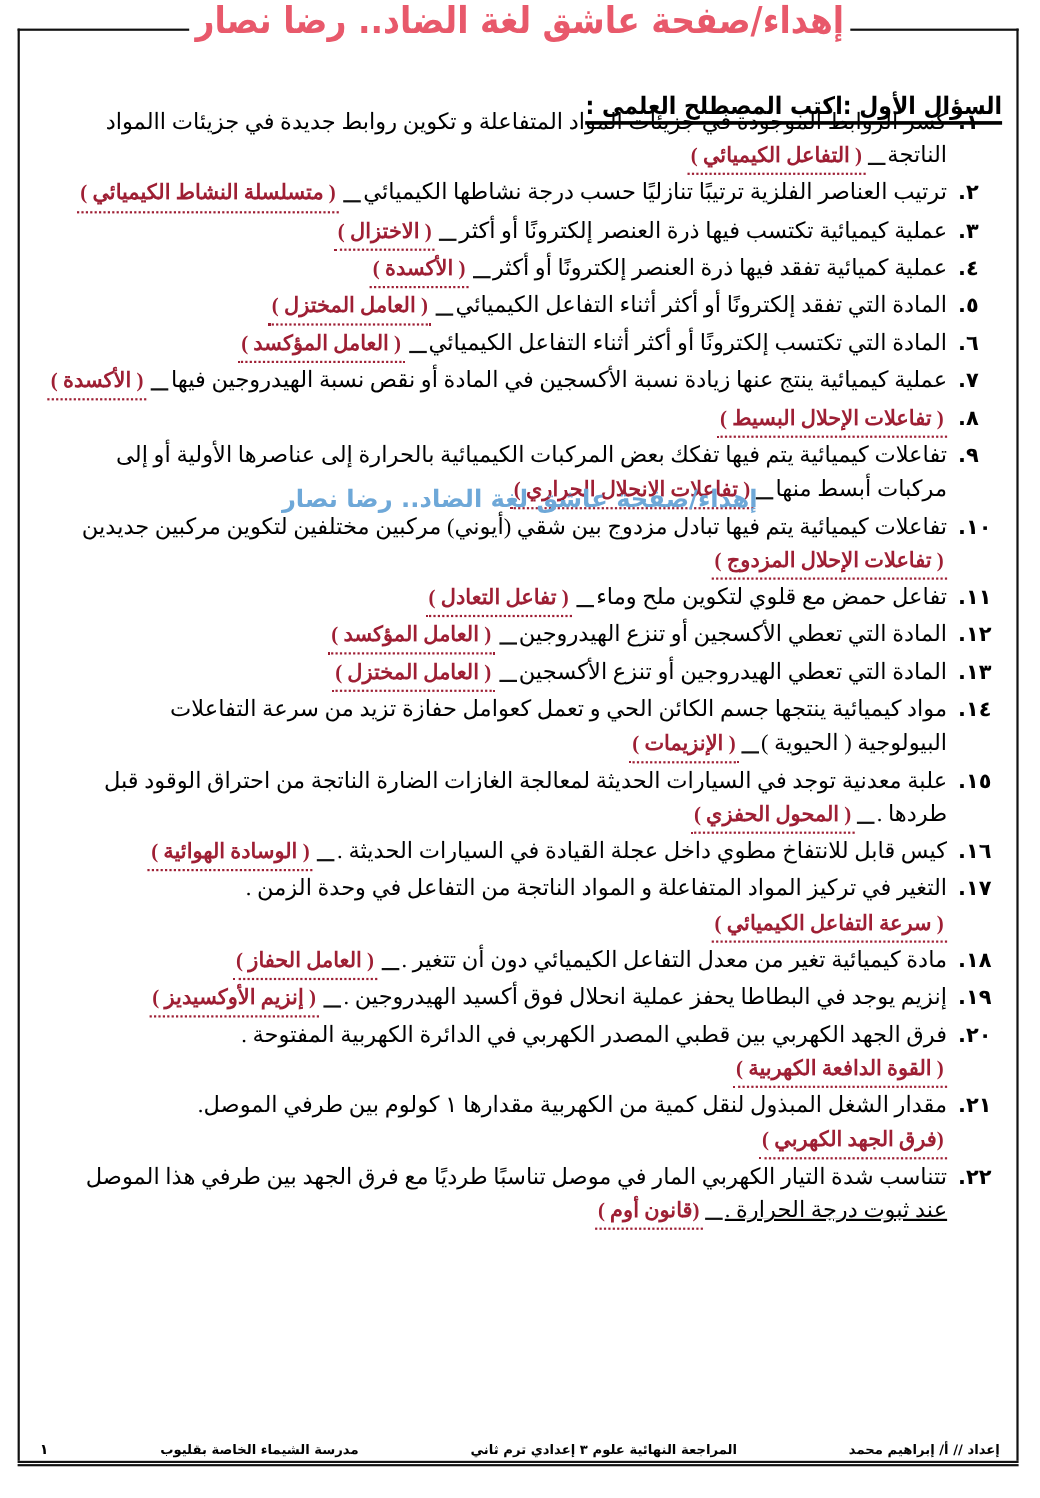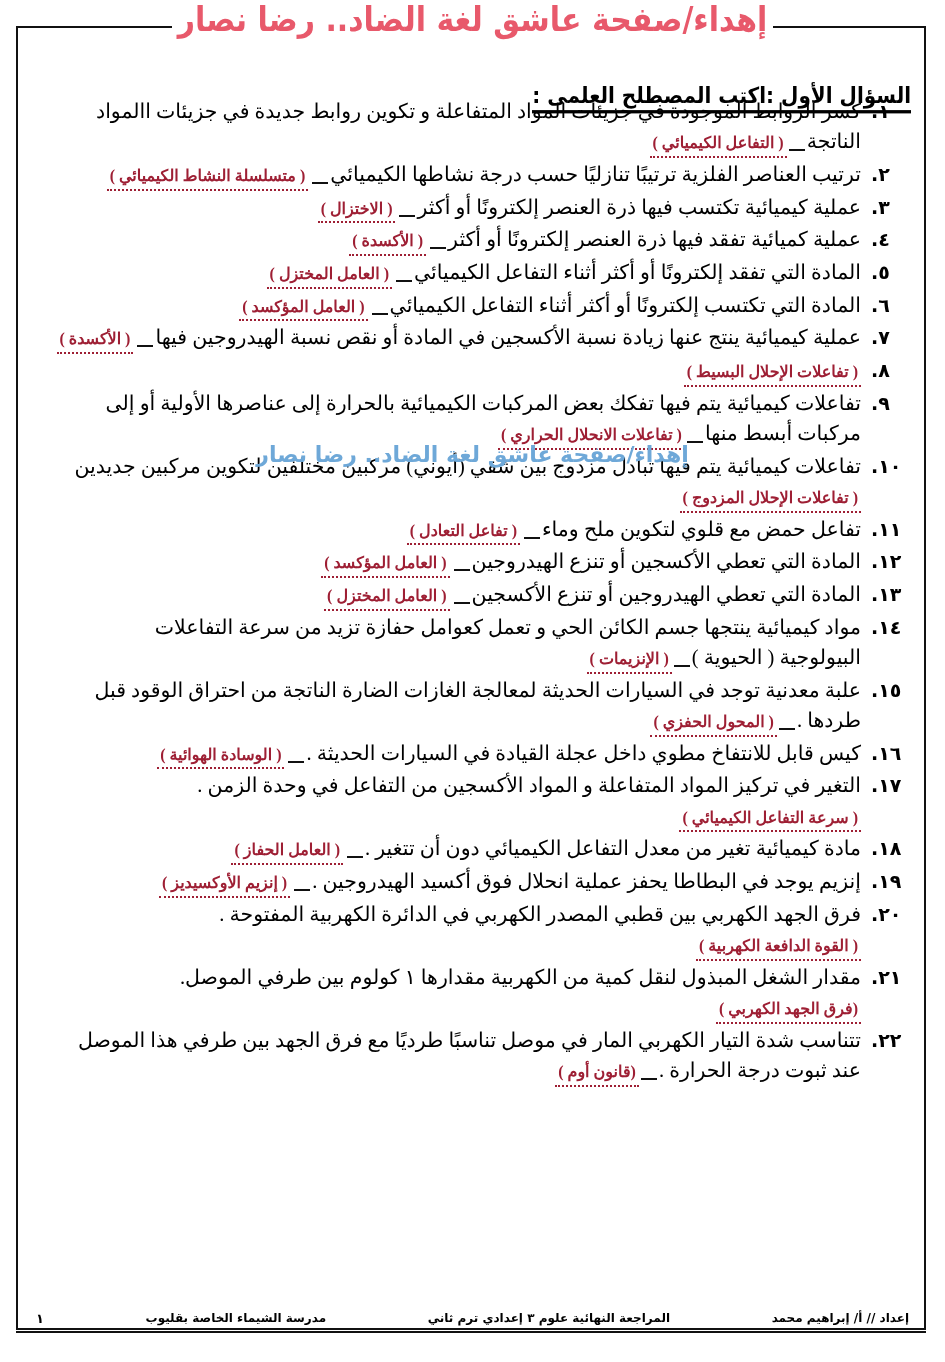--- a/index.html
+++ b/index.html
@@ -123,26 +123,26 @@
     color: #000;
     text-align: justify;
     text-align-last: right;
     font-family: "Liberation Serif", "DejaVu Serif", serif;
   }
   
   .ansline {
     text-align: center;
   }
   .ansline-right { text-align: center; }
-  .ansline-left  { text-align: left; }
+  .ansline-left  { text-align: left; text-decoration: underline; }
 
   .ans {
     color: #9e1f34;
     font-weight: bold;
-    font-size: 16px;
+    font-size: 19px;
     border-bottom: 2px dotted #9e1f34;
     padding: 0 3px 1px 3px;
     white-space: nowrap;
     display: inline-block;
   }
   .blank {
     display: inline-block;
     border-bottom: 2.5px solid #111;
     width: 16px;
     height: 13px;
@@ -310,21 +310,21 @@
       </div>
       <div class="qitem">
         <div class="qnum">١٦.</div>
         <div class="qbody">
           <div><span>كيس قابل للانتفاخ مطوي داخل عجلة القيادة في السيارات الحديثة .</span><span class="blank"></span><span class="ans inline-ans">( الوسادة الهوائية )</span></div>
         </div>
       </div>
       <div class="qitem">
         <div class="qnum">١٧.</div>
         <div class="qbody">
-          <div><span>التغير في تركيز المواد المتفاعلة و المواد الأكسجين من التفاعل في وحدة الزمن .</span></div>
+          <div><span>التغير في تركيز المواد المتفاعلة و المواد الناتجة من التفاعل في وحدة الزمن .</span></div>
           <div class="ansline ansline-right"><span class="ans">( سرعة التفاعل الكيميائي )</span></div>
         </div>
       </div>
       <div class="qitem">
         <div class="qnum">١٨.</div>
         <div class="qbody">
           <div><span>مادة كيميائية تغير من معدل التفاعل الكيميائي دون أن تتغير .</span><span class="blank"></span><span class="ans inline-ans">( العامل الحفاز )</span></div>
         </div>
       </div>
       <div class="qitem">

